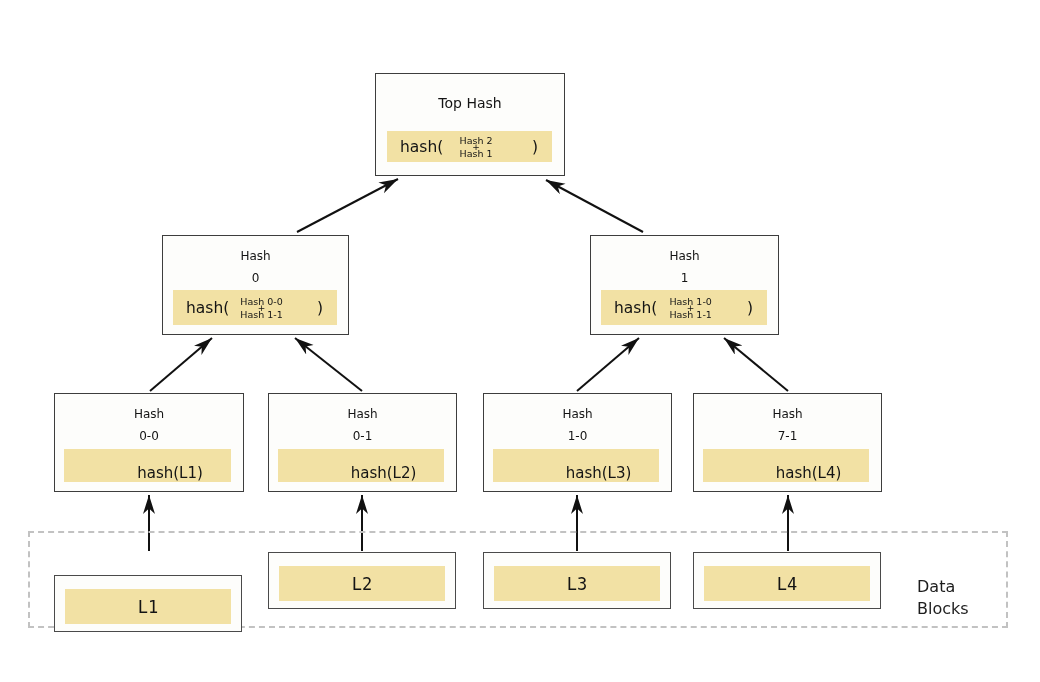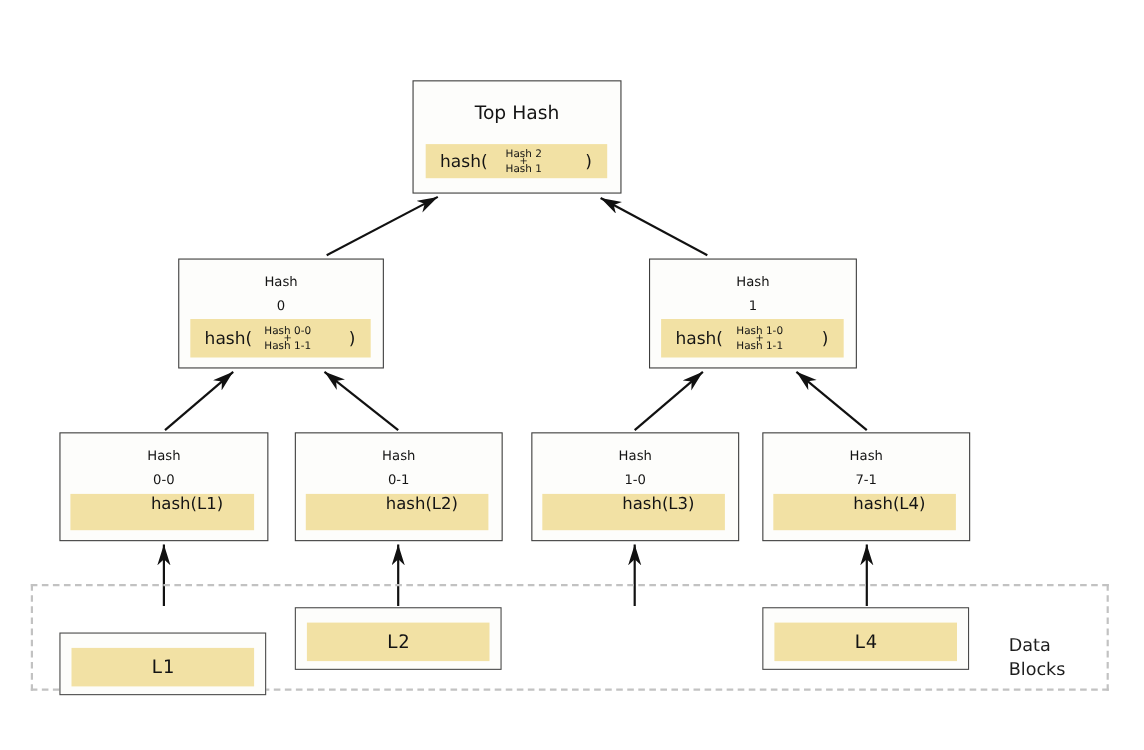--- a/index.html
+++ b/index.html
@@ -44,28 +44,28 @@
     position:absolute;right:14px;top:50%;transform:translateY(-50%);
     font-size:15.5px;
   }
   .badge .fx-stack{
     position:absolute;left:54%;top:50%;transform:translate(-50%,-50%);
     display:flex;flex-direction:column;align-items:center;
     font-size:9.5px;line-height:9px;white-space:nowrap;
   }
   .badge .fx-plus{font-size:9px;line-height:6px;margin:-1px 0;}
   .badge.simple{
-    display:flex;align-items:flex-start;justify-content:center;
+    display:flex;align-items:flex-end;justify-content:center;
     font-size:15px;
   }
   .badge.simple .fx-text{font-size:15px;}
 
   
   #box-top-hash{left:375px;top:73px;width:190px;height:103px;}
-  #box-top-hash .node-title{padding-top:18px;font-size:17px;}
+  #box-top-hash .node-title{padding-top:18px;font-size:14px;}
   #box-top-hash .badge{left:11px;right:12px;bottom:13px;height:31px;}
 
   #box-hash-0{left:162px;top:235px;width:187px;height:100px;}
   #box-hash-1{left:590px;top:235px;width:189px;height:100px;}
   #box-hash-0 .badge,#box-hash-1 .badge{left:10px;right:11px;bottom:9px;height:35px;}
 
   .leaf{top:393px;width:190px;height:99px;}
   #box-hash-0-0{left:54px;}
   #box-hash-0-1{left:268px;width:189px;}
   #box-hash-1-0{left:483px;width:189px;}
@@ -212,20 +212,23 @@
   </div>
 
   <div id="data-blocks-container"></div>
 
   <div class="data-block" id="block-l1">
     <div class="block-inner">L1</div>
   </div>
   <div class="data-block" id="block-l2">
     <div class="block-inner">L2</div>
   </div>
+  <div class="data-block" id="block-l3">
+    <div class="block-inner">L3</div>
+  </div>
   <div class="data-block" id="block-l4">
     <div class="block-inner">L4</div>
   </div>
 
   <div id="data-blocks-label">
     <div>Data</div>
     <div>Blocks</div>
   </div>
 
 </div>

